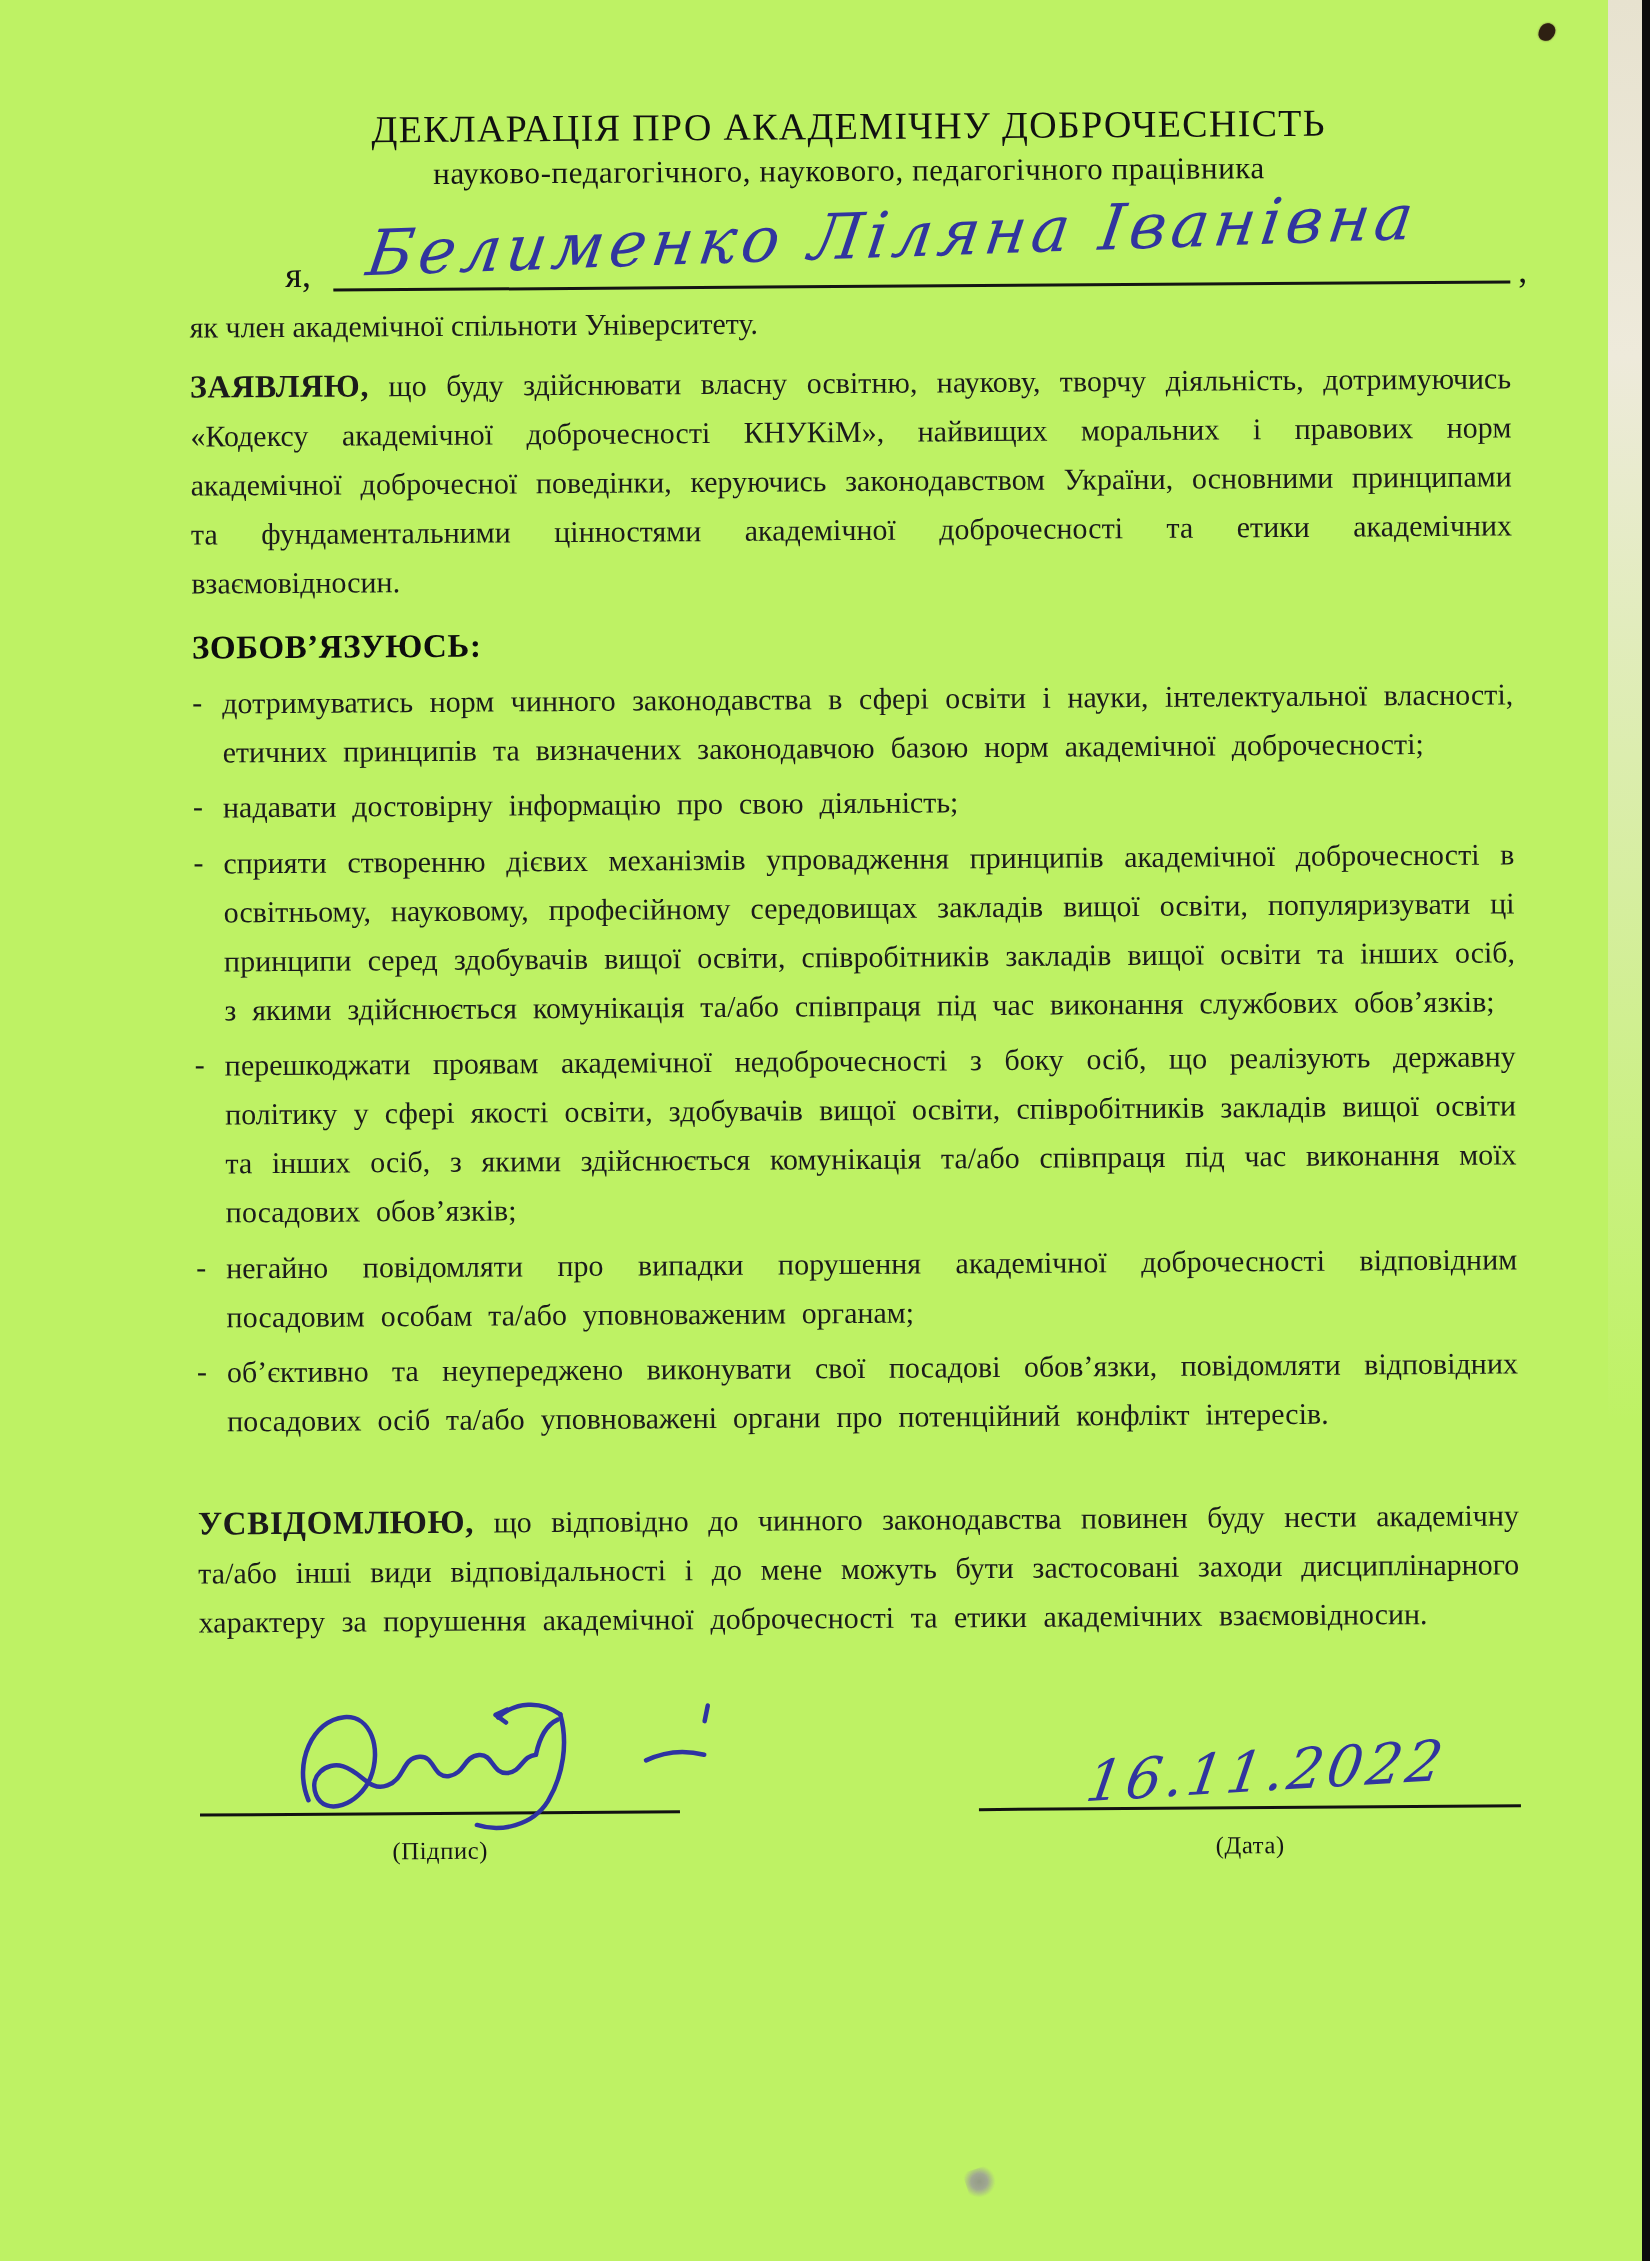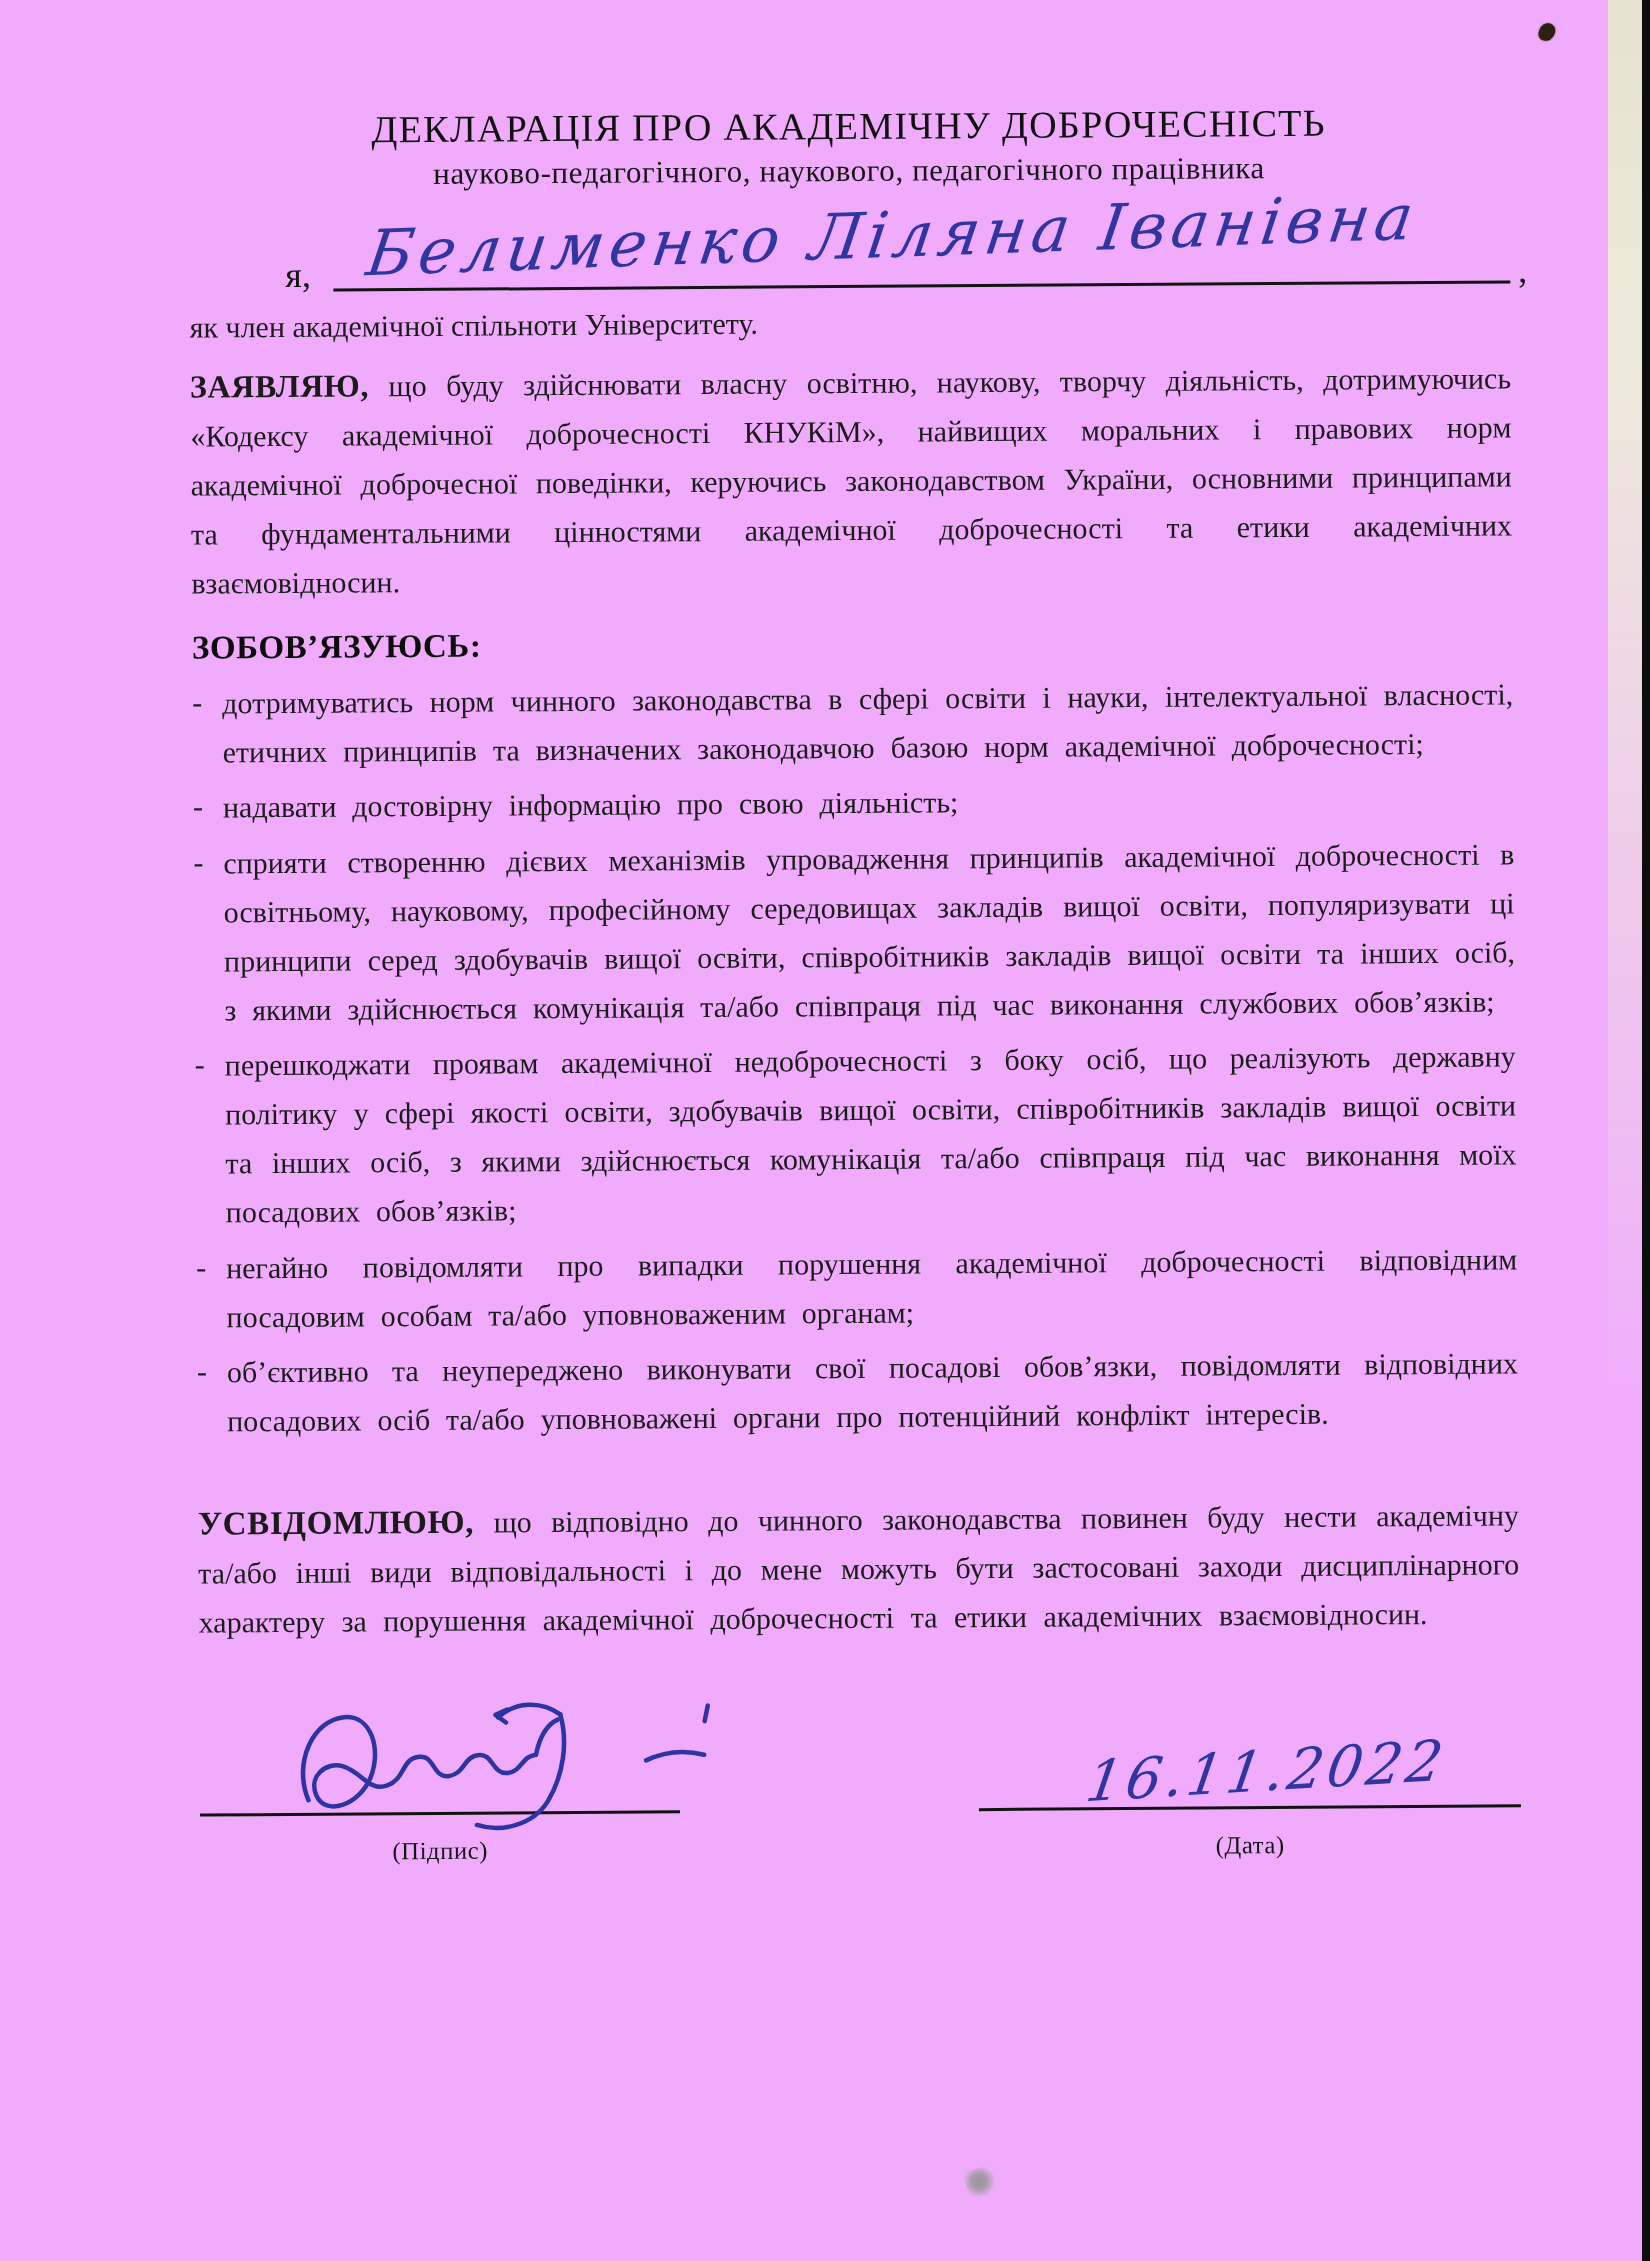--- a/index.html
+++ b/index.html
@@ -6,21 +6,21 @@
   body {
     width:1651px; height:2261px;
     background:#ffffff;
     font-family:"Liberation Serif","DejaVu Serif",serif;
     color:#1b1b1b;
     overflow:hidden;
   }
   .page {
     position:relative;
     width:1651px; height:2261px;
-    background:#f0abfc;
+    background:#bef264;
     overflow:hidden;
   }
   .content {
     position:absolute;
     left:188px; top:96px;
     width:1321px;
     transform:rotate(-0.4deg);
     transform-origin:50% 0;
   }
   .title {

